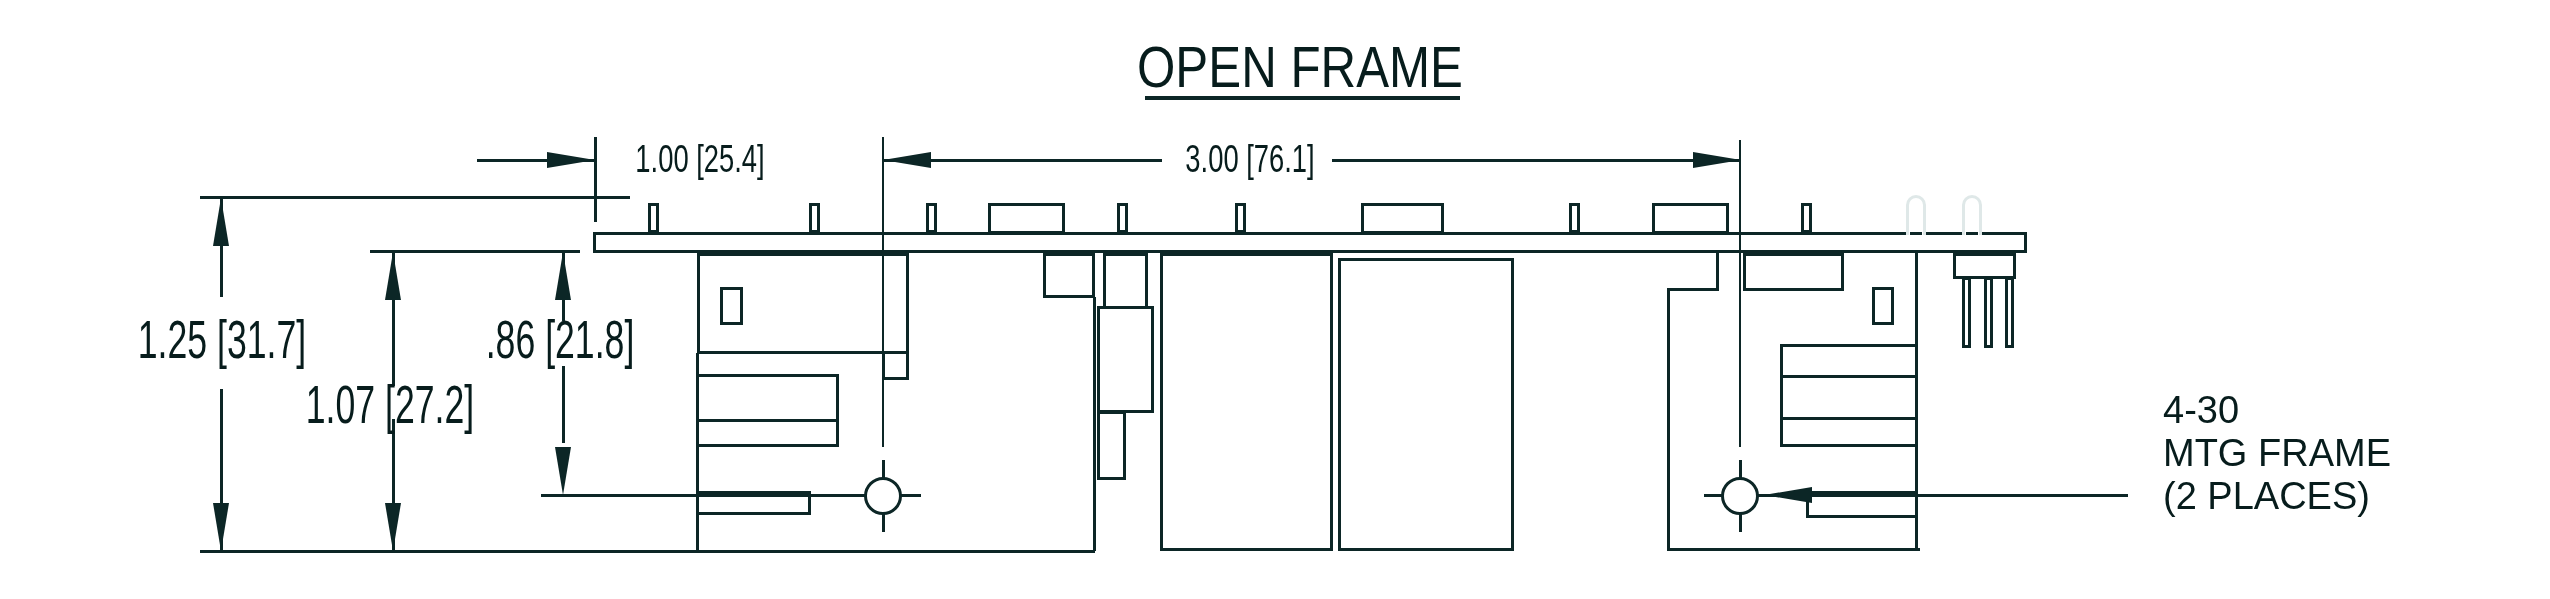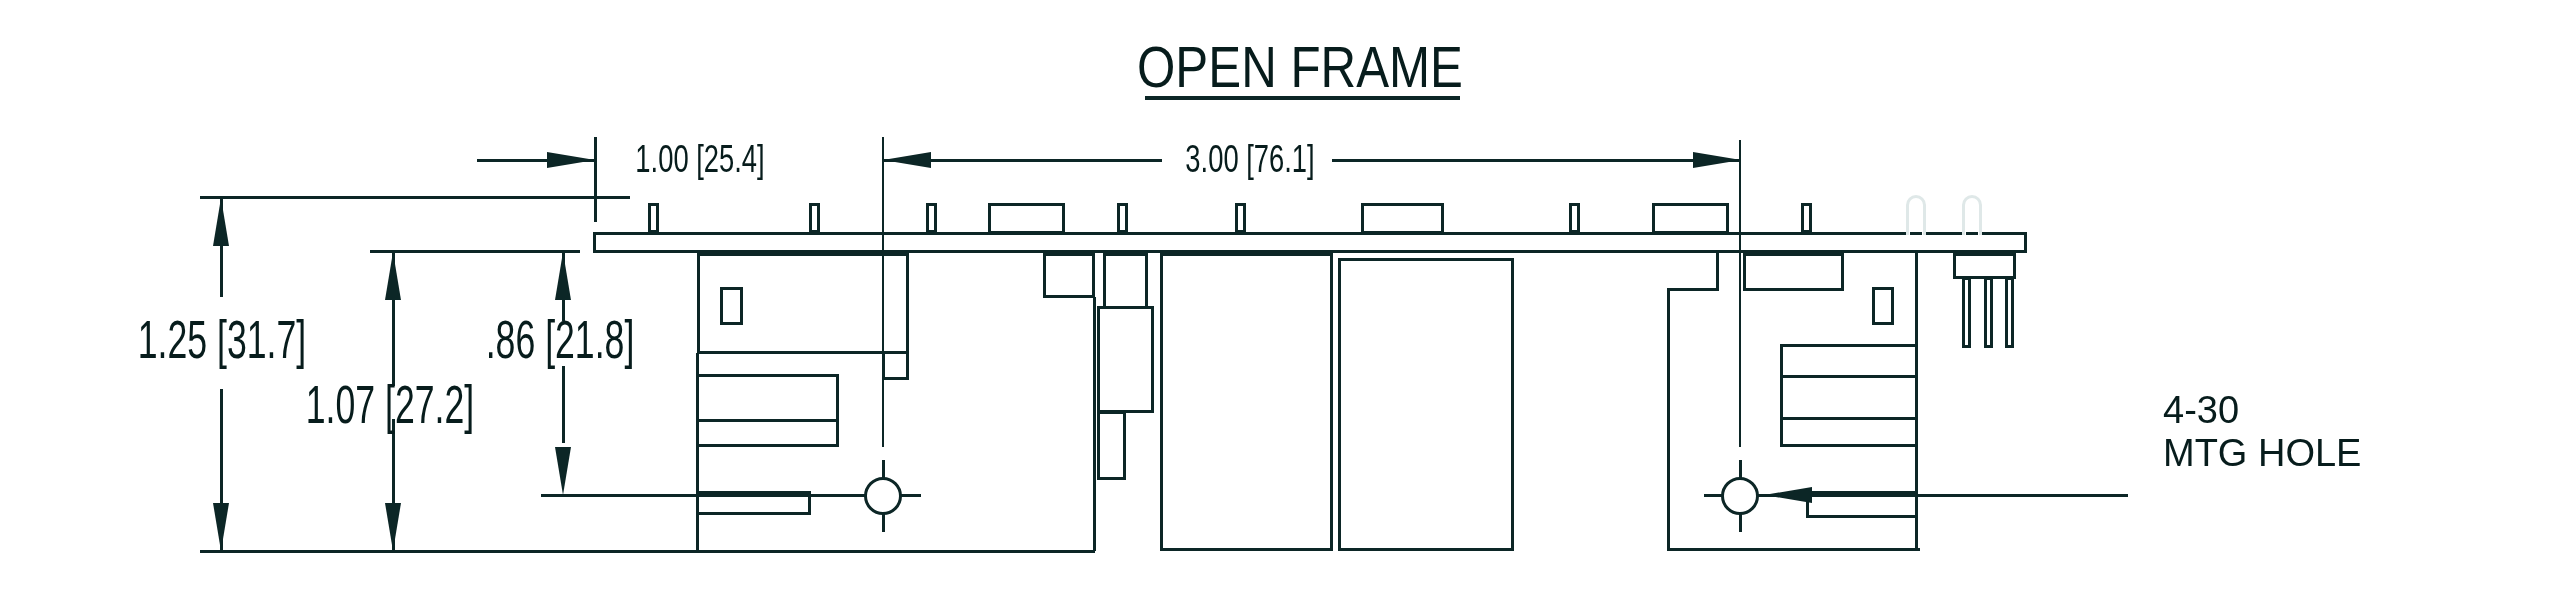--- a/index.html
+++ b/index.html
@@ -126,15 +126,16 @@
   <div class="ar dn z5" style="left:555px;top:447px;"></div>
   <div class="ar lt z5" style="left:1764px;top:487px;"></div>
 
   <div class="txt ctr z5" style="left:700px;top:140px;font-size:38px;--sx:.72;">1.00 [25.4]</div>
   <div class="txt ctr z5" style="left:1250px;top:140px;font-size:38px;--sx:.72;">3.00 [76.1]</div>
   <div class="txt ctr z5" style="left:222px;top:312px;font-size:54px;--sx:.66;">1.25 [31.7]</div>
   <div class="txt ctr z5" style="left:560px;top:312px;font-size:54px;--sx:.66;">.86 [21.8]</div>
   <div class="txt ctr z5" style="left:390px;top:377px;font-size:54px;--sx:.66;">1.07 [27.2]</div>
 
   <div class="txt z5" style="left:2163px;top:391px;font-size:38px;">4-30</div>
-  <div class="txt z5" style="left:2163px;top:434px;font-size:38px;">MTG HOLE</div>
+  <div class="txt z5" style="left:2163px;top:434px;font-size:38px;">MTG FRAME</div>
+  <div class="txt z5" style="left:2163px;top:477px;font-size:38px;">(2 PLACES)</div>
 
 </div>
 
 </body></html>

